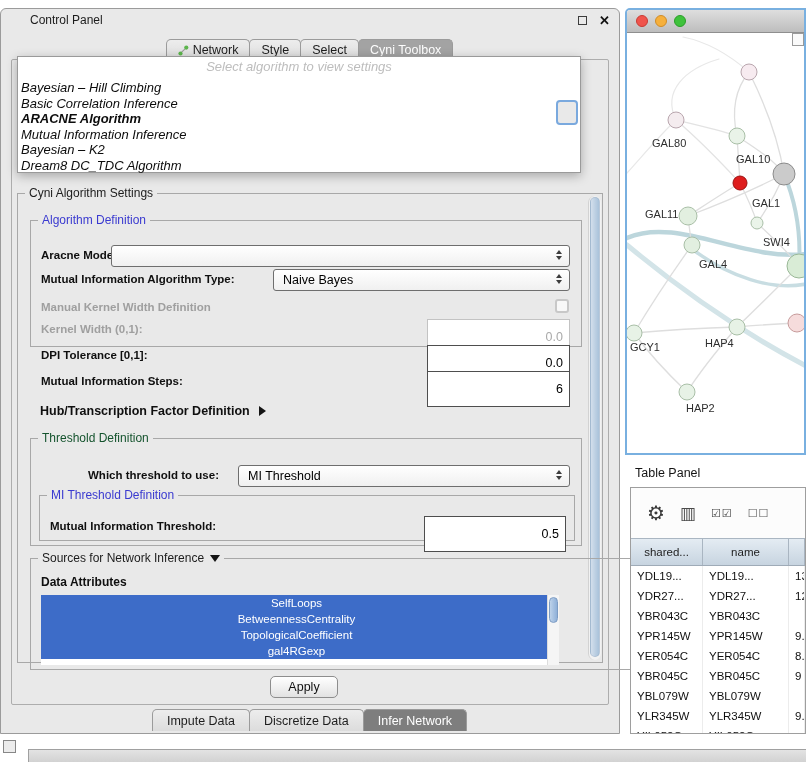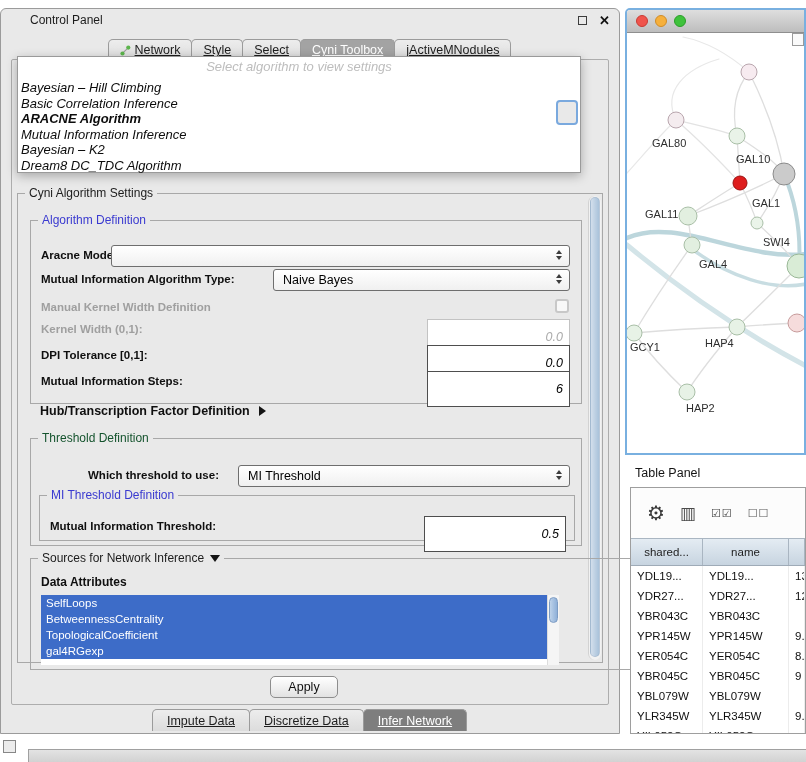--- a/index.html
+++ b/index.html
@@ -11,21 +11,21 @@
         background:#e9e9e9; border:1px solid #9b9b9b; border-radius:6px 6px 0 0; }
   .cp-titlebar { height:22px; display:flex; align-items:center; padding:0 9px; font-size:12px; color:#1c1c1c; }
   .cp-title { flex:1;margin-left:20px; }
   .cp-float { width:9px; height:9px; border:1.5px solid #3c3c3c; margin-right:12px; }
   .cp-close { font-size:13px; font-weight:bold; color:#111; line-height:1; }
 
   .cp-tabs { position:absolute; left:0; top:30px; width:100%; height:21px;
              display:flex; justify-content:center; align-items:flex-end; }
   .cp-tab { height:21px; padding:0 11px; display:flex; align-items:center; gap:4px;
             background:linear-gradient(#ededed,#dcdcdc); border:1px solid #9b9b9b; border-bottom:none;
-            border-radius:5px 5px 0 0; font-size:12.5px; color:#1d1d1d; margin-left:-1px; white-space:nowrap;text-decoration:underline; }
+            border-radius:5px 5px 0 0; font-size:12.5px; color:#1d1d1d; margin-left:-1px; white-space:nowrap; }
   .cp-tab.active { background:#a3a3a3; color:#ffffff; }
 
   .content-frame { position:absolute; left:10px; top:50px; width:598px; height:646px;
                    border:1px solid #adadad; border-radius:2px; }
 
   
   .algo-popup { position:absolute; left:16px; top:47px; width:564px; height:117px; background:#ffffff;
                 border:1px solid #9a9a9a; box-shadow:0 3px 10px rgba(0,0,0,.28); z-index:9;font-style:italic; }
   .popup-placeholder { height:17px; padding-top:2px; text-align:center; color:#bdbdbd; font-size:13px; }
   .popup-items { margin-top:6px; }
@@ -40,39 +40,39 @@
             font-size:12px; color:#1c1c1c; white-space:nowrap; display:inline-flex; align-items:center; gap:6px; }
   .gtitle.blue { color:#3a3ad0; }
   .gtitle.green { color:#14532d; }
 
   .g-settings { left:16px; top:184px; width:586px; height:470px; }
   .vscroll { position:absolute; right:1px; top:2px; width:13px; height:464px; background:#f2f2f2;
              border-left:1px solid #d2d2d2; border-radius:7px; }
   .vthumb { position:absolute; left:1px; top:1px; width:10px; height:460px; border-radius:6px;
             background:linear-gradient(90deg,#d3dfec,#a9c2da); border:1px solid #98acc06b; }
 
-  .g-algo { left:12px; top:26px; width:552px; height:184px; }
+  .g-algo { left:12px; top:26px; width:552px; height:127px; }
   .g-threshold { left:12px; top:244px; width:552px; height:108px; }
   .g-mi { left:8px; top:56px; width:536px; height:46px; }
-  .g-sources { left:12px; top:364px; width:648px; height:112px; }
+  .g-sources { left:12px; top:364px; width:648px; height:112px;text-align:center; }
 
   .flabel { position:absolute; font-size:11.5px; font-weight:bold; color:#0f0f0f; white-space:nowrap; }
   .flabel.dis { color:#9f9f9f; }
 
   .combo { position:absolute; background:linear-gradient(#ffffff,#f0f0f0); border:1px solid #6e6e6e;
            border-radius:3px; font-size:12.5px; display:flex; align-items:center; padding:0 22px 0 9px; }
   .cval { flex:1; overflow:hidden; white-space:nowrap; }
   .ud { position:absolute; right:6px; top:4px; width:9px; }
   .ud::before { content:""; display:block; margin:0 auto 2px; width:0; height:0;
                 border-left:3.5px solid transparent; border-right:3.5px solid transparent; border-bottom:4.5px solid #3c3c3c; }
   .ud::after  { content:""; display:block; margin:0 auto; width:0; height:0;
                 border-left:3.5px solid transparent; border-right:3.5px solid transparent; border-top:4.5px solid #3c3c3c; }
 
   .tfield { position:absolute; background:#ffffff; border:1px solid #4e4e4e; font-size:12.5px;
-            display:flex; align-items:center; justify-content:flex-end; padding:17px 6px;font-style:italic; }
+            display:flex; align-items:center; justify-content:flex-end; padding:17px 6px; }
   .tfield.dis { border-color:#c3c3c3; color:#aaaaaa; }
 
   .cbox { position:absolute; width:14px; height:14px; border:2px solid #c8c8c8; border-radius:3px; background:#f8f8f8; }
 
   .l-aracne{left:10px;top:28px} .cmb-aracne{left:80px;top:24px;width:459px;height:22px}
   .l-mitype{left:10px;top:52px} .cmb-mitype{left:242px;top:48px;width:297px;height:22px}
   .l-manual{left:10px;top:80px} .cb-manual{left:524px;top:78px}
   .l-kernel{left:10px;top:102px} .f-kernel{left:396px;top:98px;width:143px;height:22px}
   .l-dpi{left:10px;top:128px}    .f-dpi{left:396px;top:124px;width:143px;height:22px}
   .l-steps{left:10px;top:154px}  .f-steps{left:396px;top:150px;width:143px;height:22px}
@@ -169,24 +169,20 @@
       <div class="cp-tab">
 
         <span>Select</span>
       </div>
 
       <div class="cp-tab active">
 
         <span>Cyni Toolbox</span>
       </div>
 
-      <div class="cp-tab">
-
-        <span>jActiveMNodules</span>
-      </div>
     </div>
 
   <div class="content-frame"></div>
 
   <div class="group g-settings">
     <span class="gtitle">Cyni Algorithm Settings</span>
     <div class="vscroll">
         <div class="vthumb"></div>
       </div>
 

